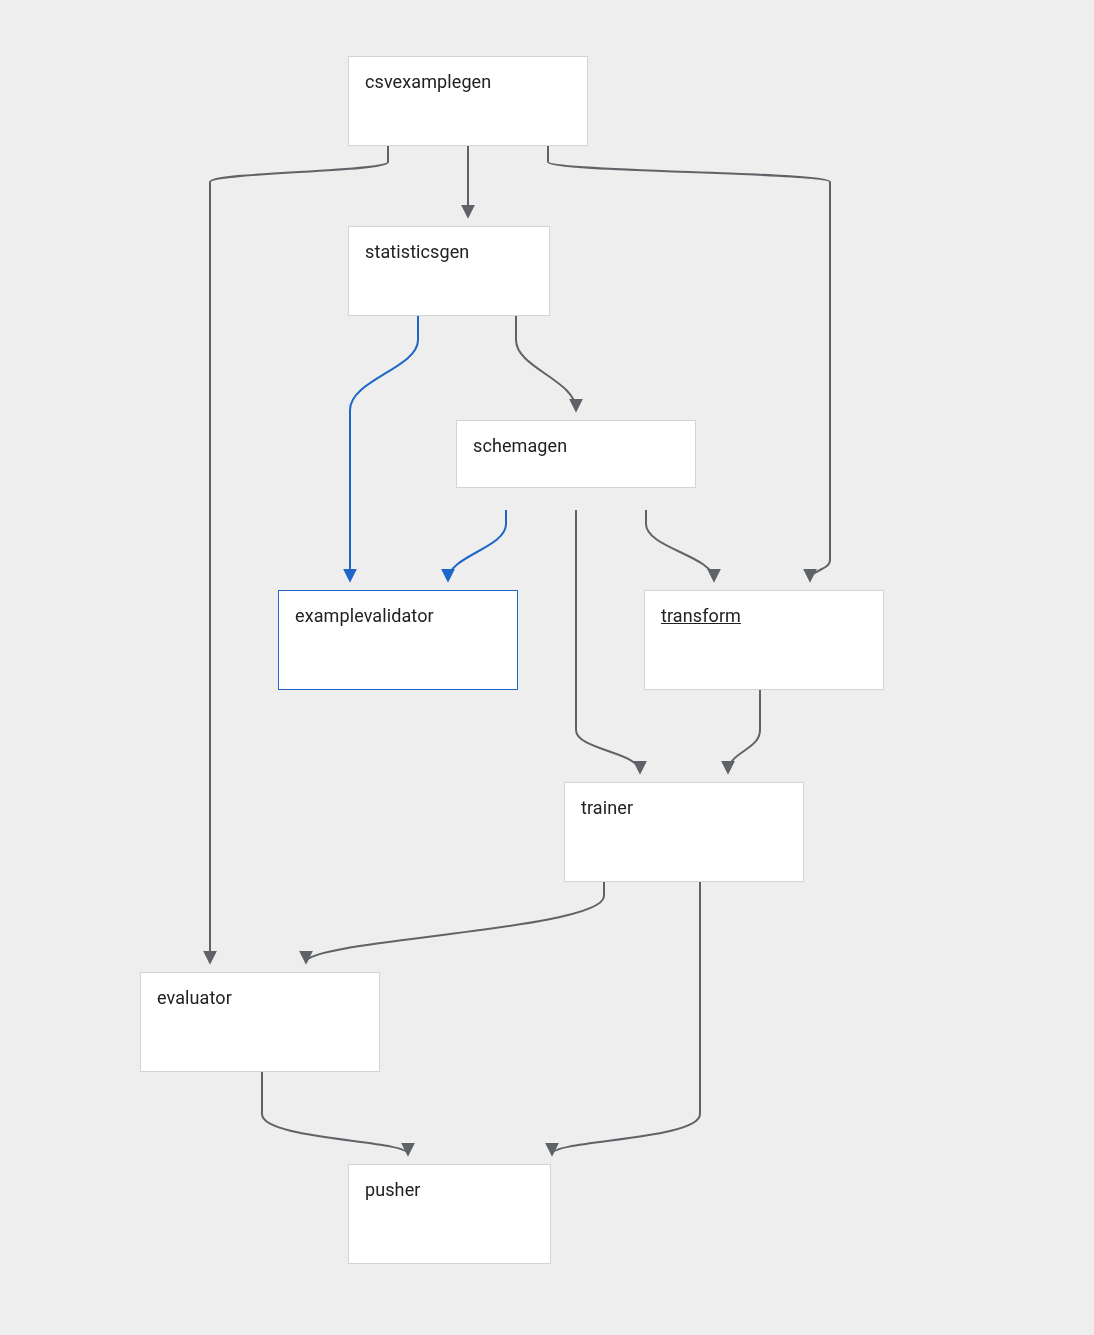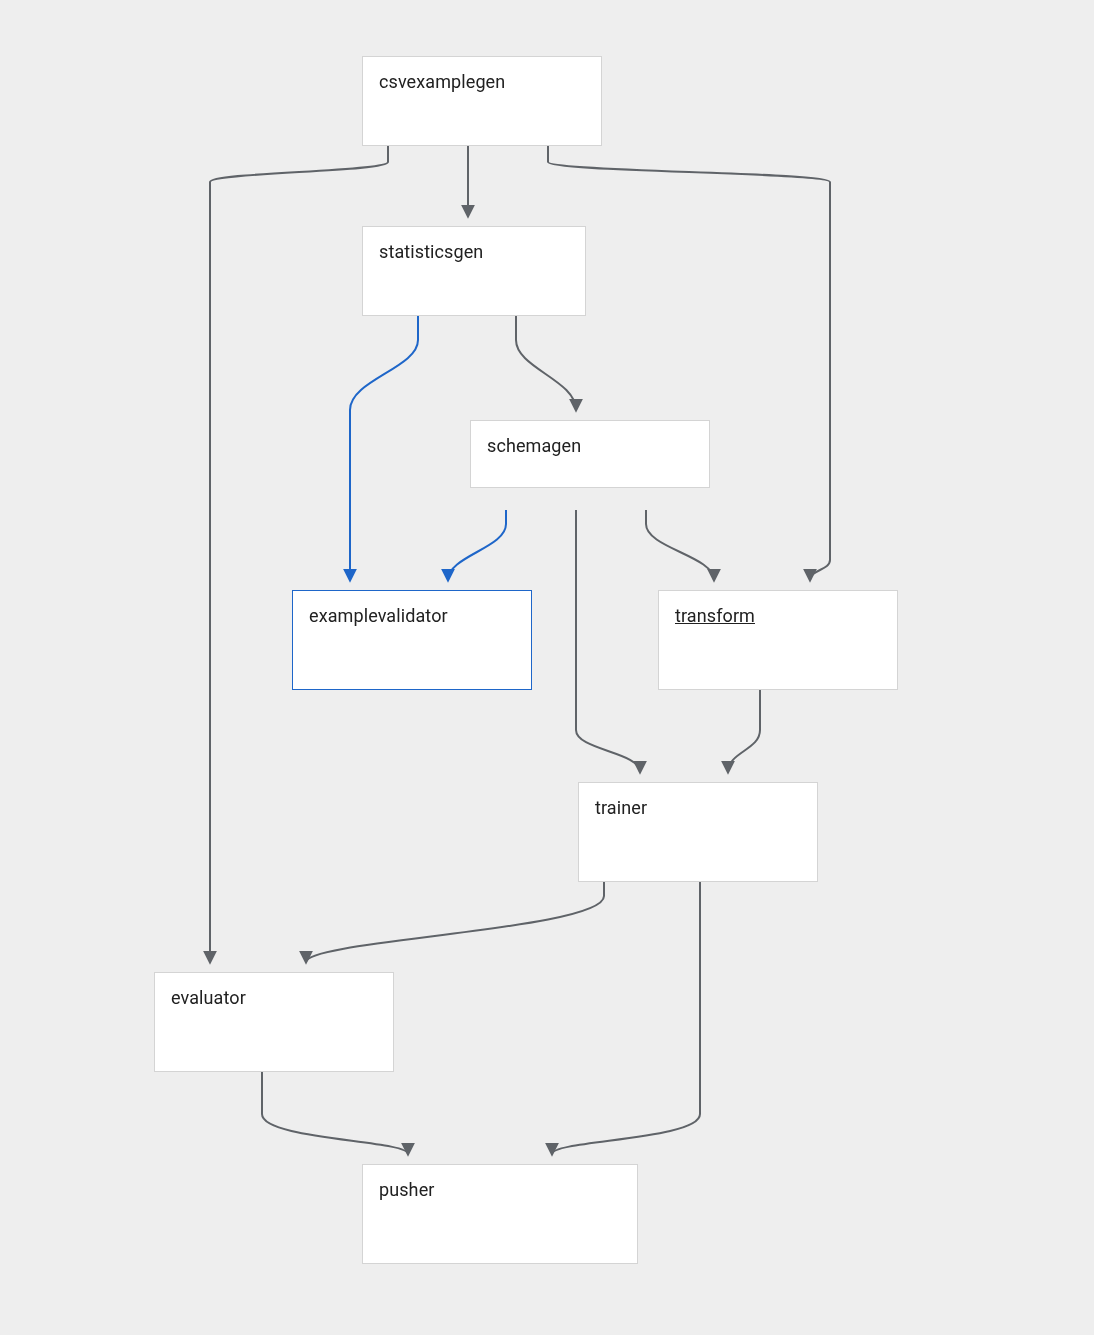--- a/index.html
+++ b/index.html
@@ -19,21 +19,20 @@
     }
     .node {
       position: absolute;
       background: #fff;
       border: 1px solid #d4d4d4;
       padding: 14px 16px 0 16px;
       font-size: 18px;
       font-weight: 400;
       letter-spacing: 0.1px;
       cursor: pointer;
-      margin-left: 14px;
     }
     .node.selected {
       border: 1px solid #1e66c9;
     }
     .edge {
       stroke: #5f6368;
       stroke-width: 2;
       fill: none;
     }
     .edge.highlight {
@@ -65,20 +64,20 @@
       <path d="M 576 510 L 576 540 L 576 730 C 576 750 640 752 640 772" class="edge" marker-end="url(#arrow-gray)"></path>
       <path d="M 760 690 L 760 730 C 760 750 728 752 728 772" class="edge" marker-end="url(#arrow-gray)"></path>
       <path d="M 604 882 L 604 896 C 604 930 306 940 306 962" class="edge" marker-end="url(#arrow-gray)"></path>
       <path d="M 700 882 L 700 1114 C 700 1140 552 1140 552 1154" class="edge" marker-end="url(#arrow-gray)"></path>
       <path d="M 262 1072 L 262 1114 C 262 1140 408 1140 408 1154" class="edge" marker-end="url(#arrow-gray)"></path>
     </g>
 </svg>
 
 <div id="node-layer">
     <div class="node" style="left: 348px; top: 56px; width: 240px; height: 90px;"><span>csvexamplegen</span></div>
-    <div class="node" style="left: 348px; top: 226px; width: 224px; height: 90px;"><span>statisticsgen</span></div>
+    <div class="node" style="left: 348px; top: 226px; width: 202px; height: 90px;"><span>statisticsgen</span></div>
     <div class="node" style="left: 456px; top: 420px; width: 240px; height: 68px;"><span>schemagen</span></div>
     <div class="node selected" style="left: 278px; top: 590px; width: 240px; height: 100px;"><span>examplevalidator</span></div>
     <div class="node" style="left: 644px; top: 590px; width: 240px; height: 100px; text-decoration: underline;"><span>transform</span></div>
     <div class="node" style="left: 564px; top: 782px; width: 240px; height: 100px;"><span>trainer</span></div>
     <div class="node" style="left: 140px; top: 972px; width: 240px; height: 100px;"><span>evaluator</span></div>
-    <div class="node" style="left: 348px; top: 1164px; width: 276px; height: 100px;"><span>pusher</span></div>
+    <div class="node" style="left: 348px; top: 1164px; width: 203px; height: 100px;"><span>pusher</span></div>
   </div>
 
 </body></html>

